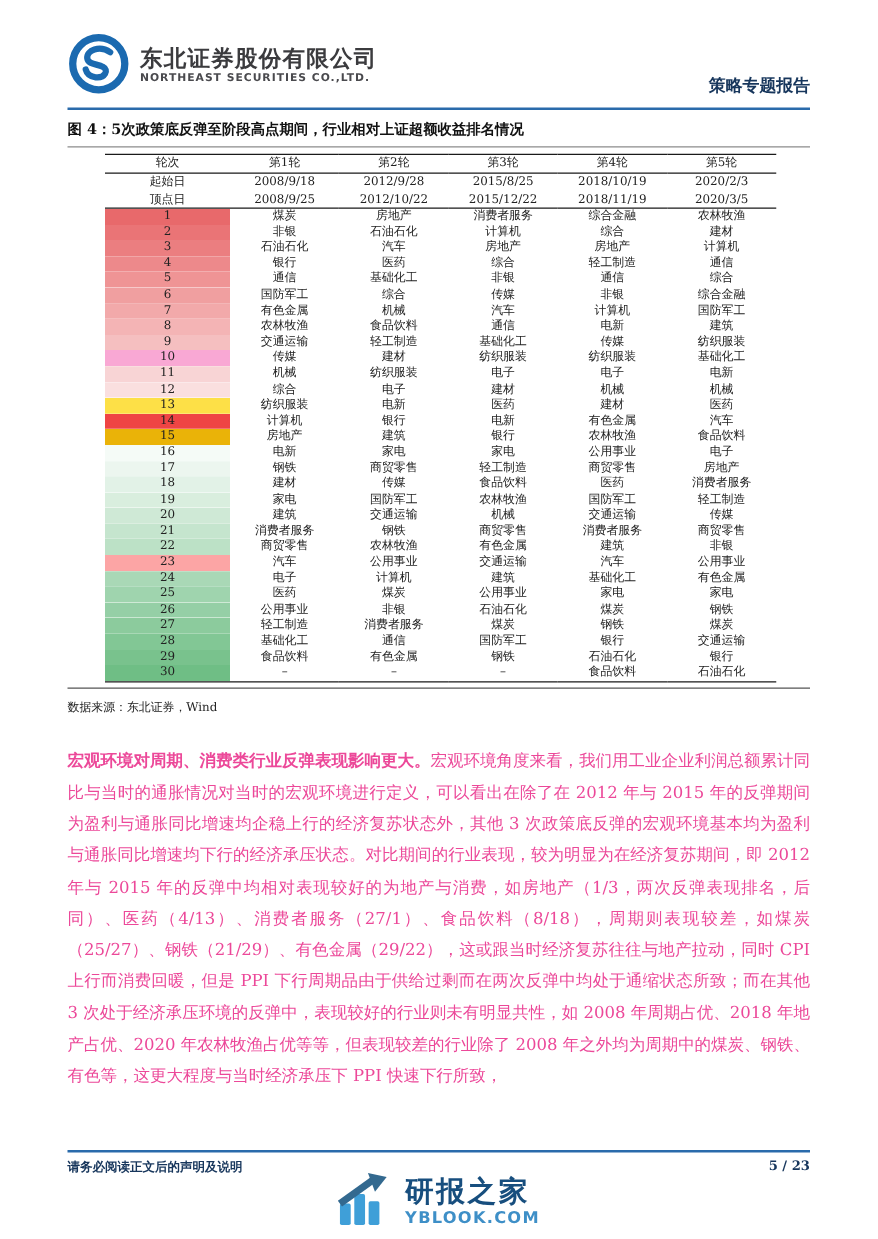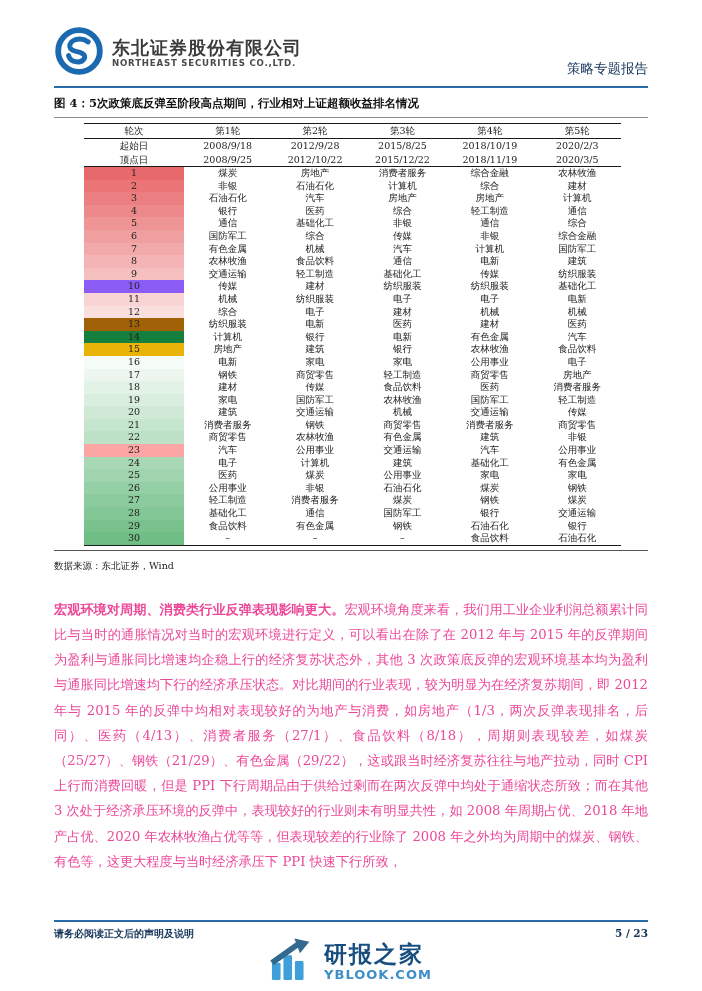--- a/index.html
+++ b/index.html
@@ -19,21 +19,21 @@
   .brand { display:flex; align-items:center; gap:8px; }
   .brand-text .cn {
     font-family:"DejaVu Sans","Liberation Sans",sans-serif;
     font-size:18px; font-weight:bold; color:#3b3b3e; letter-spacing:1px; line-height:1.15;
   }
   .brand-text .en {
     font-family:"DejaVu Sans","Liberation Sans",sans-serif;
     font-size:8.6px; font-weight:bold; color:#4a4a4e; letter-spacing:0.8px;
   }
   .report-type {
-    font-size:13.5px; font-weight:normal; color:#17365c; padding-bottom:2px;
+    font-size:13.5px; font-weight:bold; color:#17365c; padding-bottom:2px;
   }
 
   
   .figure-title {
     margin-top:8px; font-size:11.5px; font-weight:bold; color:#111;
     padding-bottom:6px; border-bottom:1.5px solid #8c8c8c;
   }
   table.rank-table {
     border-collapse:collapse; table-layout:fixed;
     width:537px; margin:5px 0 0 30px;
@@ -207,21 +207,21 @@
           </tr>
           <tr>
             <td style="background: rgb(245, 191, 192);">9</td>
             <td>交通运输</td>
             <td>轻工制造</td>
             <td>基础化工</td>
             <td>传媒</td>
             <td>纺织服装</td>
           </tr>
           <tr>
-            <td style="background: #8b5cf6;">10</td>
+            <td style="background: #f9a8d4;">10</td>
             <td>传媒</td>
             <td>建材</td>
             <td>纺织服装</td>
             <td>纺织服装</td>
             <td>基础化工</td>
           </tr>
           <tr>
             <td style="background: rgb(248, 212, 213);">11</td>
             <td>机械</td>
             <td>纺织服装</td>
@@ -231,29 +231,29 @@
           </tr>
           <tr>
             <td style="background: rgb(250, 223, 223);">12</td>
             <td>综合</td>
             <td>电子</td>
             <td>建材</td>
             <td>机械</td>
             <td>机械</td>
           </tr>
           <tr>
-            <td style="background: #a16207;">13</td>
+            <td style="background: #fde047;">13</td>
             <td>纺织服装</td>
             <td>电新</td>
             <td>医药</td>
             <td>建材</td>
             <td>医药</td>
           </tr>
           <tr>
-            <td style="background: #15803d;">14</td>
+            <td style="background: #ef4444;">14</td>
             <td>计算机</td>
             <td>银行</td>
             <td>电新</td>
             <td>有色金属</td>
             <td>汽车</td>
           </tr>
           <tr>
             <td style="background: #eab308;">15</td>
             <td>房地产</td>
             <td>建筑</td>

